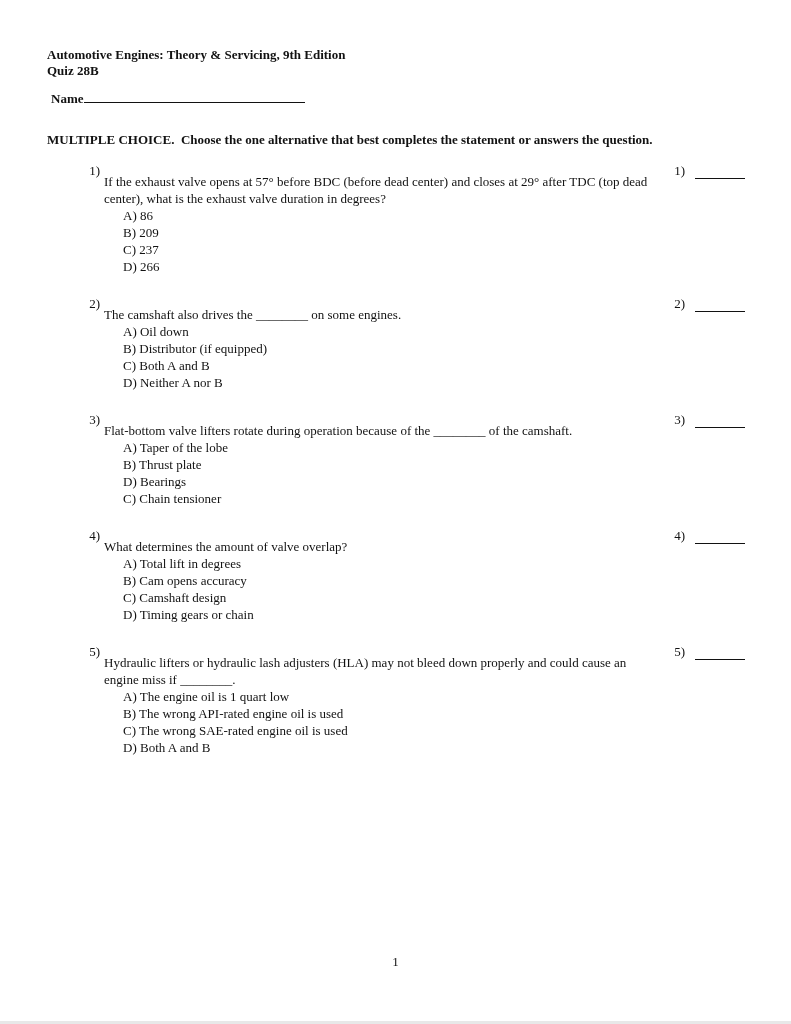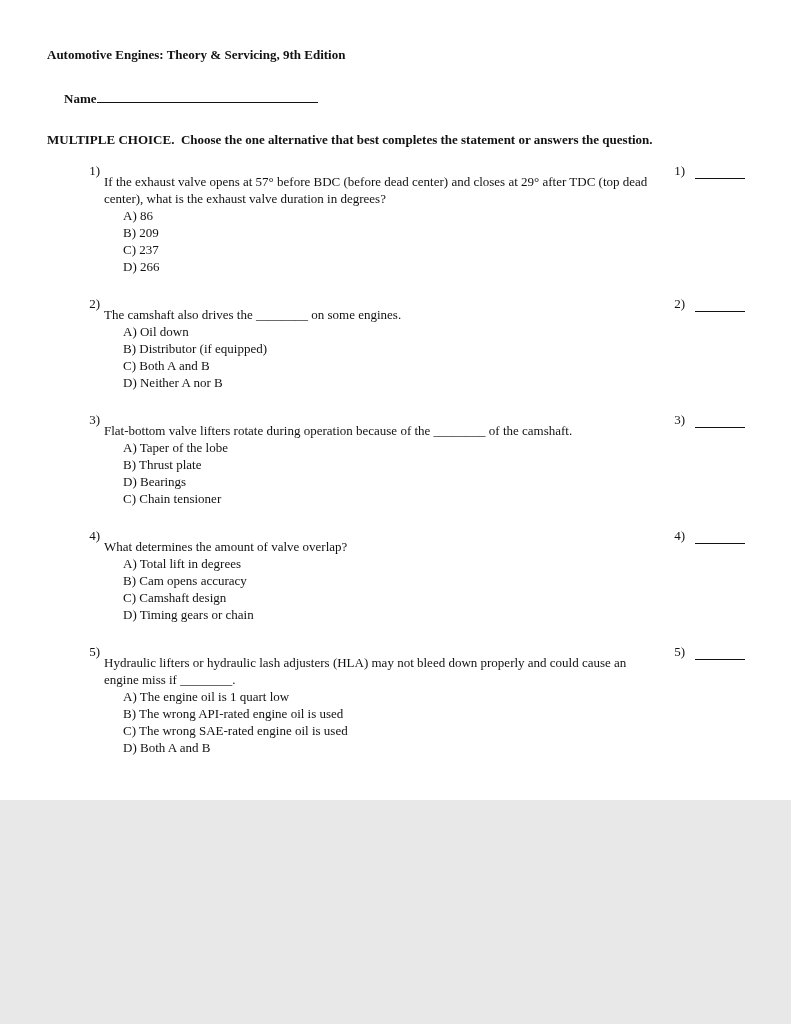--- a/index.html
+++ b/index.html
@@ -1,19 +1,19 @@
 <!DOCTYPE html>
 <html><head>
 <meta charset="utf-8">
 <style>
   html, body { margin: 0; padding: 0; background: #e8e8e8; }
   .page {
     position: relative;
     width: 791px;
-    height: 800px;
+    height: 1021px;
     background: #ffffff;
     font-family: "Liberation Serif", serif;
     font-size: 13px;
     line-height: 17px;
     color: #121212;
     margin: 0 auto;
     overflow: hidden;
   }
   .content {
     position: absolute;
@@ -24,21 +24,21 @@
   .doc-header {
     position: absolute;
     top: 47px;
     left: 0;
     font-weight: bold;
     line-height: 16px;
   }
   .name-row {
     position: absolute;
     top: 89px;
-    left: 17px;
+    left: 4px;
     font-weight: bold;
   }
   .name-line {
     display: inline-block;
     width: 221px;
     height: 13px;
     border-bottom: 1.3px solid #121212;
   }
   .instructions {
     position: absolute;
@@ -92,20 +92,21 @@
   }
 </style>
 </head>
 <body>
 
 <div class="page">
   <div class="content">
 
     <div class="doc-header">
       <div>Automotive Engines: Theory &amp; Servicing, 9th Edition</div>
+      <div>Quiz 28B</div>
     </div>
 
     <div class="name-row">
       <span>Name</span><span class="name-line"></span>
     </div>
 
     <div class="instructions">MULTIPLE CHOICE.  Choose the one alternative that best completes the statement or answers the question.</div>
 
     <div class="questions">
 

